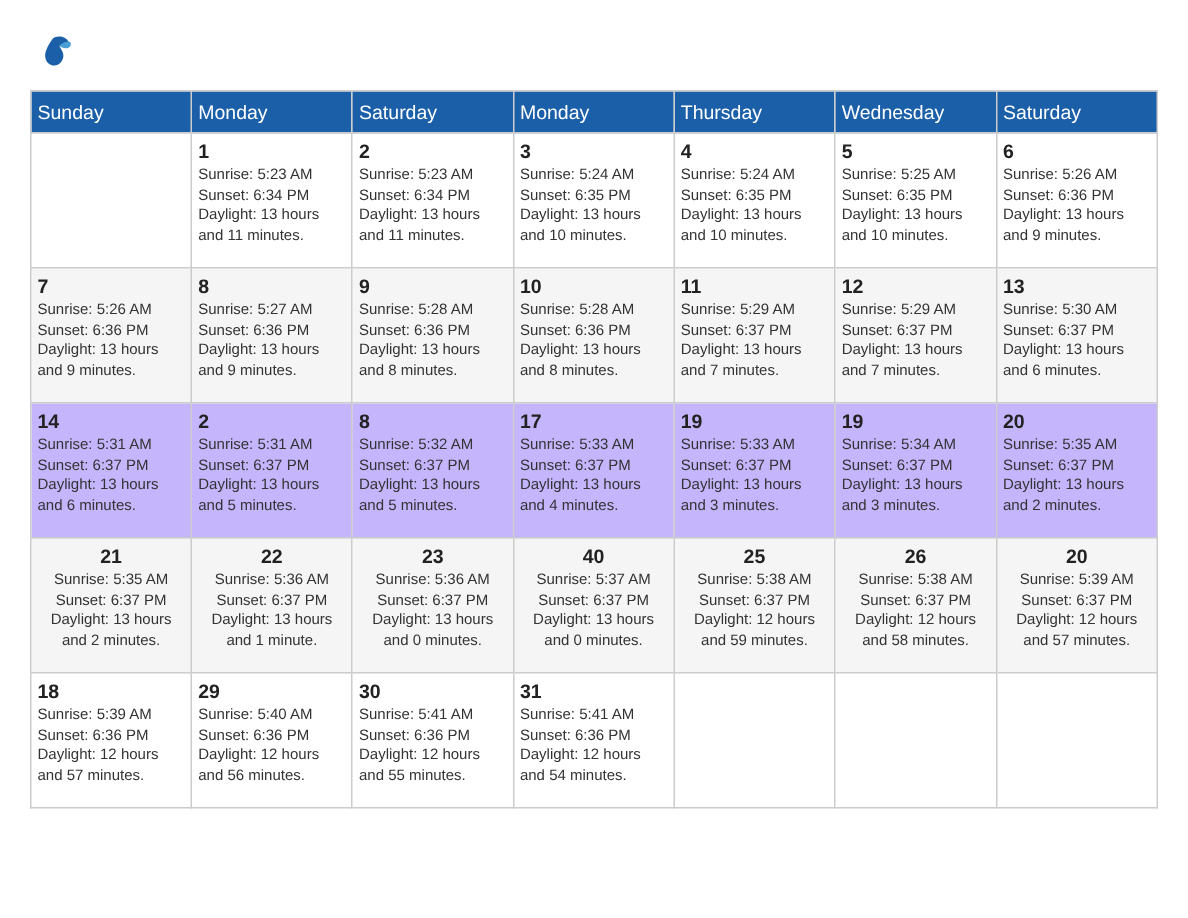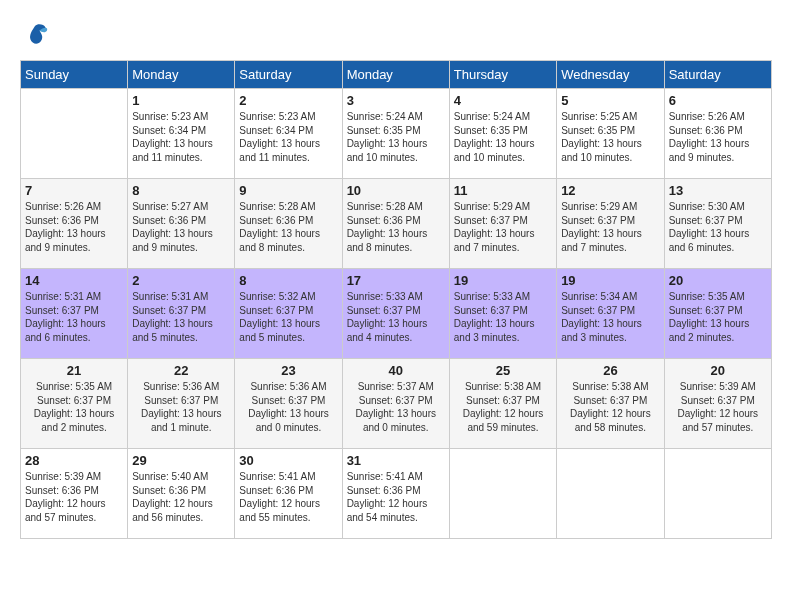--- a/index.html
+++ b/index.html
@@ -238,21 +238,21 @@
           <span class="day-number">26</span>
           <div class="day-info">Sunrise: 5:38 AM<br>Sunset: 6:37 PM<br>Daylight: 12 hours and 58 minutes.</div>
         </td>
         <td>
           <span class="day-number">20</span>
           <div class="day-info">Sunrise: 5:39 AM<br>Sunset: 6:37 PM<br>Daylight: 12 hours and 57 minutes.</div>
         </td>
       </tr>
       <tr style="background-color: rgb(255, 255, 255);">
         <td>
-          <span class="day-number">28</span>
+          <span class="day-number">18</span>
           <div class="day-info">Sunrise: 5:39 AM<br>Sunset: 6:36 PM<br>Daylight: 12 hours and 57 minutes.</div>
         </td>
         <td>
           <span class="day-number">29</span>
           <div class="day-info">Sunrise: 5:40 AM<br>Sunset: 6:36 PM<br>Daylight: 12 hours and 56 minutes.</div>
         </td>
         <td>
           <span class="day-number">30</span>
           <div class="day-info">Sunrise: 5:41 AM<br>Sunset: 6:36 PM<br>Daylight: 12 hours and 55 minutes.</div>
         </td>

